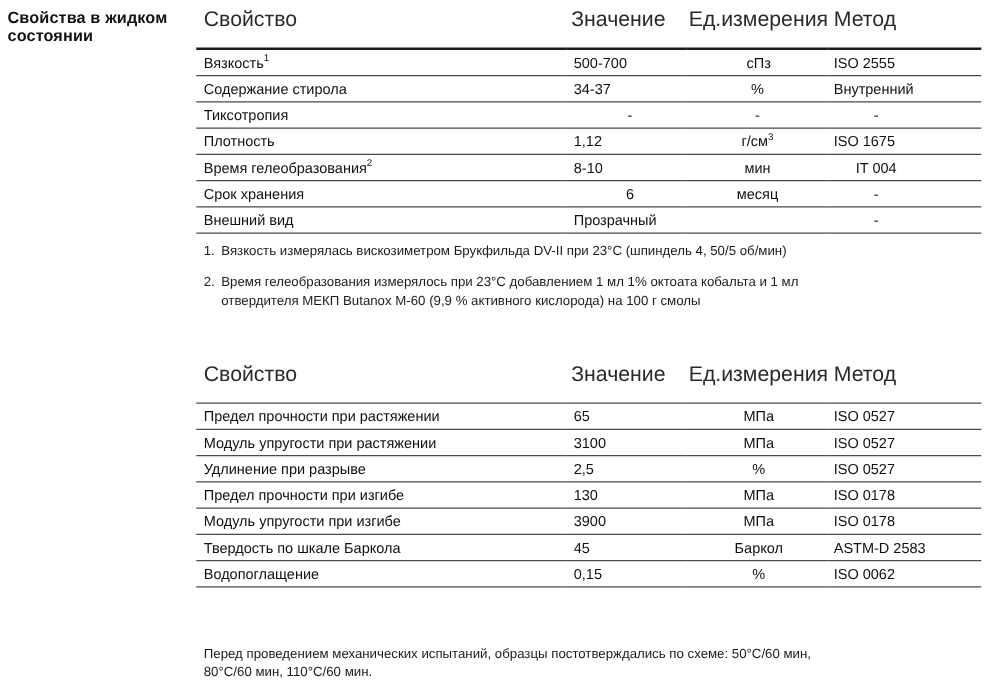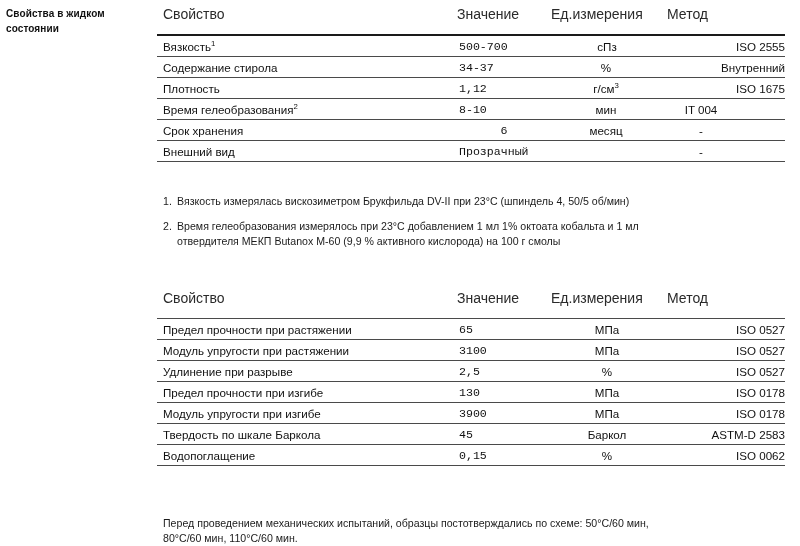--- a/index.html
+++ b/index.html
@@ -17,21 +17,21 @@
     -webkit-font-smoothing: antialiased;
   }
 
   .page { position: relative; width: 800px; height: 546px; }
 
   
   .side-heading {
     position: absolute;
     left: 6px;
     width: 148px;
-    font-size: 10px;
+    font-size: 13px;
     font-weight: bold;
     line-height: 15px;
     color: #111111;
     letter-spacing: 0.1px;
   }
   #side-heading-1 { top: 6px; }
   #side-heading-2 { top: 290px; }
 
   
   .table-block { position: absolute; left: 157px; width: 628px; }
@@ -46,41 +46,41 @@
   }
   table.spec col.c-prop  { width: 296px; }
   table.spec col.c-val   { width: 96px; }
   table.spec col.c-unit  { width: 114px; }
   table.spec col.c-meth  { width: 122px; }
 
   table.spec thead th {
     font-weight: normal;
     text-align: left;
     padding: 0 0 12px 6px;
-    font-size: 14px;
+    font-size: 17px;
     color: #2a2a2a;
     vertical-align: top;
     border: none;
   }
   table.spec thead th.th-val { padding-left: 4px; }
   table.spec thead th.th-unit { padding-left: 2px; }
   table.spec thead th.th-meth { padding-left: 4px; }
 
   table.spec tbody td {
     border-top: 1px solid #4a4a4a;
     border-bottom: 1px solid #4a4a4a;
     padding: 2px 0 2px 6px;
     height: 16px;
     vertical-align: middle;
     color: #111111;
     line-height: 15px;
   }
-  table.spec tbody td.val  { text-align: left; padding-left: 4px; font-family: Liberation Mono, monospace; }
+  table.spec tbody td.val  { text-align: left; padding-left: 4px; }
   table.spec tbody td.unit { text-align: center; padding-left: 2px; }
-  table.spec tbody td.meth { text-align: right; padding-left: 4px; }
+  table.spec tbody td.meth { text-align: left; padding-left: 4px; }
 
   
   table.spec tbody td.dash { text-align: center; padding-left: 0; }
   table.spec tbody td.val.dash  { text-align: center; }
   table.spec tbody td.unit.dash { text-align: center; }
   table.spec tbody td.meth.dash { text-align: center; padding-left: 0; padding-right: 46px; }
 
   
   table.spec tbody td.val { padding-left: 6px; }
 
@@ -142,20 +142,26 @@
           <td class="prop"><span>Вязкость</span><sup>1</sup></td>
           <td class="val">500-700</td>
           <td class="unit">сПз</td>
           <td class="meth">ISO 2555</td>
         </tr>
         <tr>
           <td class="prop">Содержание стирола</td>
           <td class="val">34-37</td>
           <td class="unit dash">%</td>
           <td class="meth">Внутренний</td>
+        </tr>
+        <tr>
+          <td class="prop">Тиксотропия</td>
+          <td class="val dash">-</td>
+          <td class="unit dash">-</td>
+          <td class="meth dash">-</td>
         </tr>
         <tr>
           <td class="prop">Плотность</td>
           <td class="val">1,12</td>
           <td class="unit dash"><span>г/см</span><sup>3</sup></td>
           <td class="meth">ISO 1675</td>
         </tr>
         <tr>
           <td class="prop"><span>Время гелеобразования</span><sup>2</sup></td>
           <td class="val">8-10</td>

